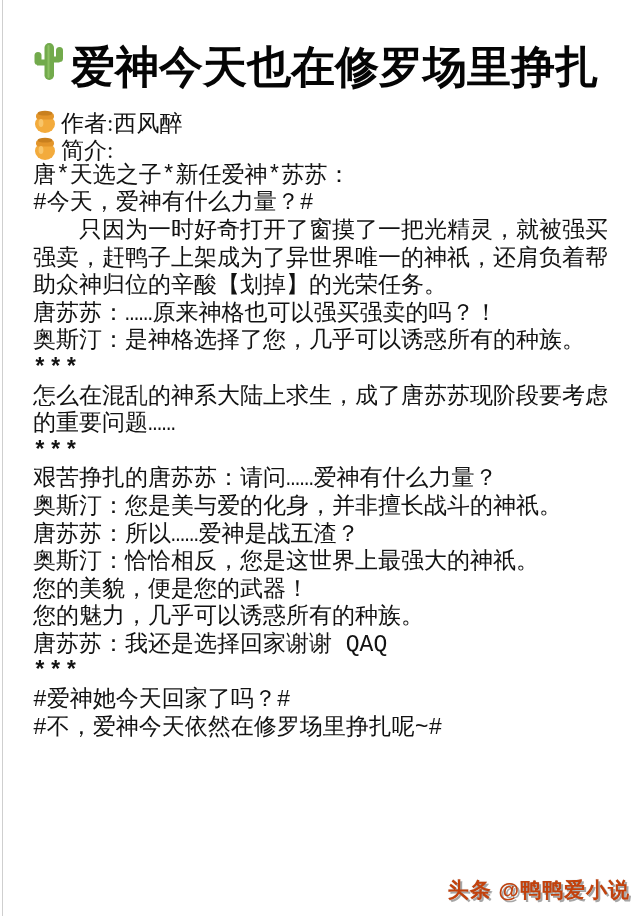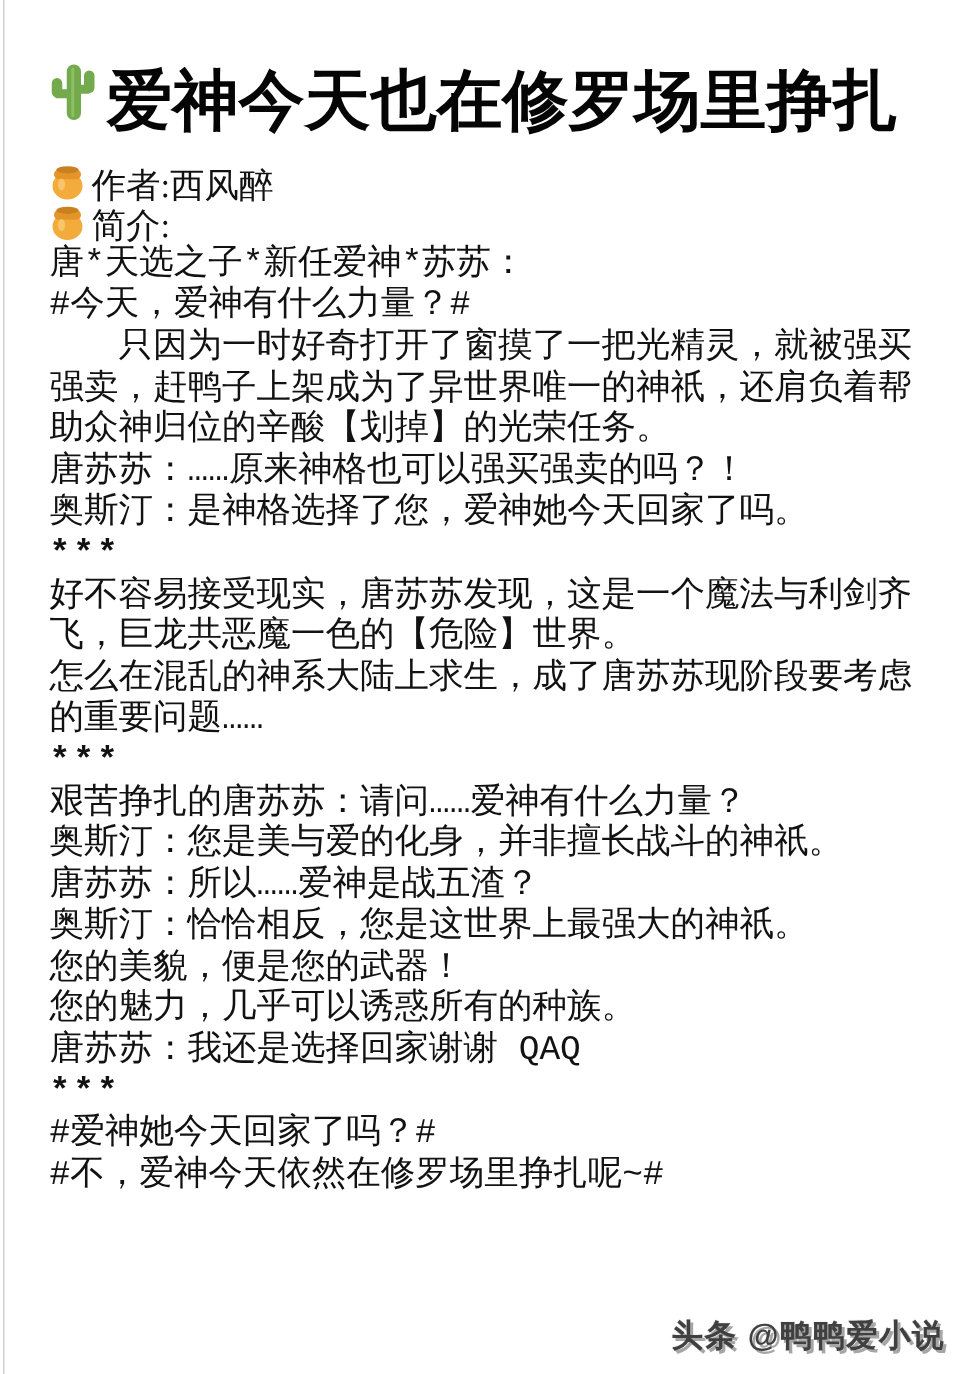--- a/index.html
+++ b/index.html
@@ -42,21 +42,21 @@
     width: 578px;
     font-family: Liberation Mono, monospace;
   }
   .para.indent { text-indent: 2em; }
   .para.sep { font-weight: 700; letter-spacing: 2px; }
 
   .watermark {
     position: absolute; right: 10px; bottom: 12px;
     font-family: "Liberation Sans", "DejaVu Sans", sans-serif;
     font-size: 21px; font-weight: 700; letter-spacing: 1px;
-    color: #404040;
+    color: #c2410c;
     text-shadow: 2px 2px 0 #a6a6a6, 0 0 1px #c9c9c9;
     white-space: nowrap;
   }
 </style>
 </head>
 <body>
 
 <div class="page">
   <div class="edge-line"></div>
 
@@ -98,23 +98,22 @@
         </svg>
       </span>
       <span>简介:</span>
     </div>
 
     <div class="body-text">
         <p class="para">唐*天选之子*新任爱神*苏苏：</p>
         <p class="para">#今天，爱神有什么力量？#</p>
         <p class="para indent">只因为一时好奇打开了窗摸了一把光精灵，就被强买强卖，赶鸭子上架成为了异世界唯一的神祇，还肩负着帮助众神归位的辛酸【划掉】的光荣任务。</p>
         <p class="para">唐苏苏：……原来神格也可以强买强卖的吗？！</p>
-        <p class="para">奥斯汀：是神格选择了您，爱神她今天回家了吗。</p>
+        <p class="para">奥斯汀：是神格选择了您，几乎可以诱惑所有的种族。</p>
         <p class="para sep">***</p>
-        <p class="para">好不容易接受现实，唐苏苏发现，这是一个魔法与利剑齐飞，巨龙共恶魔一色的【危险】世界。</p>
         <p class="para">怎么在混乱的神系大陆上求生，成了唐苏苏现阶段要考虑的重要问题……</p>
         <p class="para sep">***</p>
         <p class="para">艰苦挣扎的唐苏苏：请问……爱神有什么力量？</p>
         <p class="para">奥斯汀：您是美与爱的化身，并非擅长战斗的神祇。</p>
         <p class="para">唐苏苏：所以……爱神是战五渣？</p>
         <p class="para">奥斯汀：恰恰相反，您是这世界上最强大的神祇。</p>
         <p class="para">您的美貌，便是您的武器！</p>
         <p class="para">您的魅力，几乎可以诱惑所有的种族。</p>
         <p class="para">唐苏苏：我还是选择回家谢谢 QAQ</p>
         <p class="para sep">***</p>

